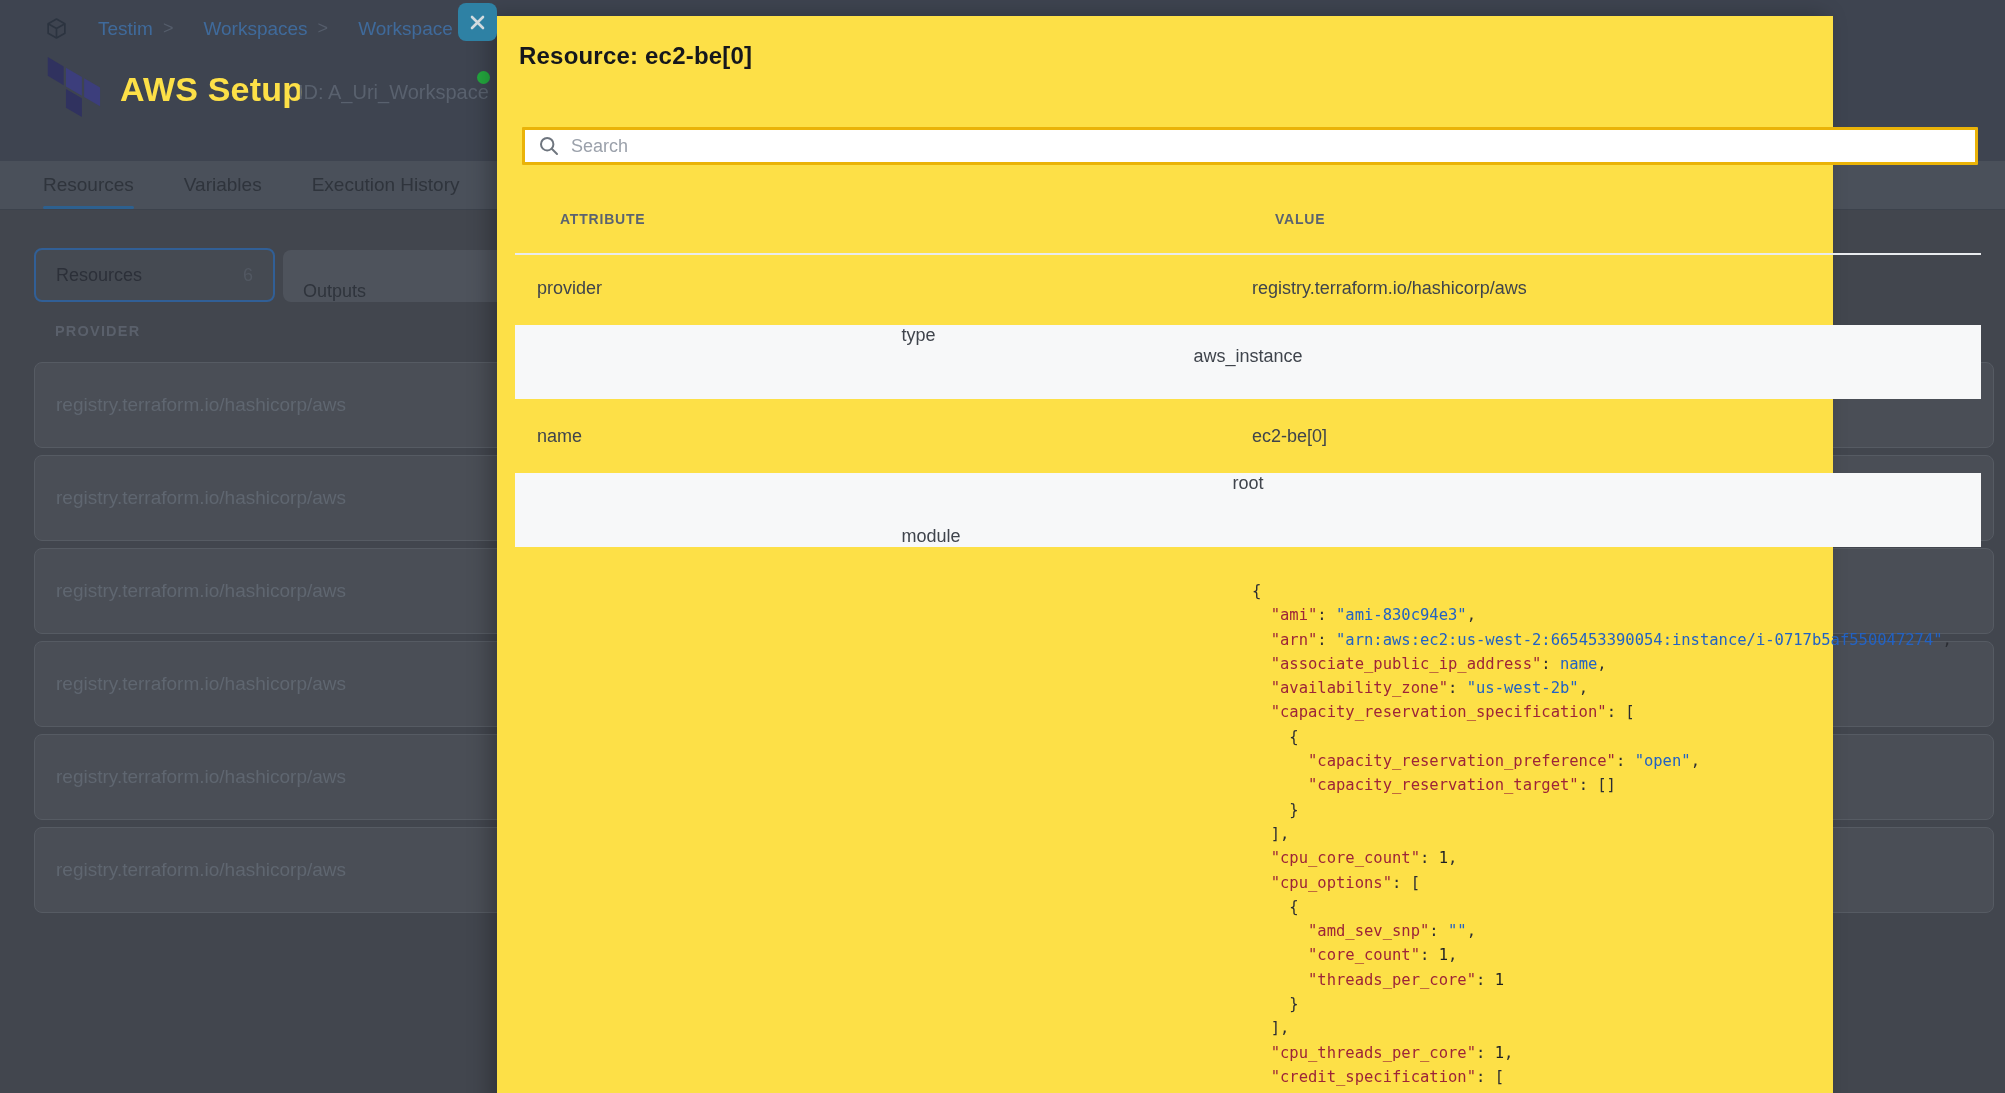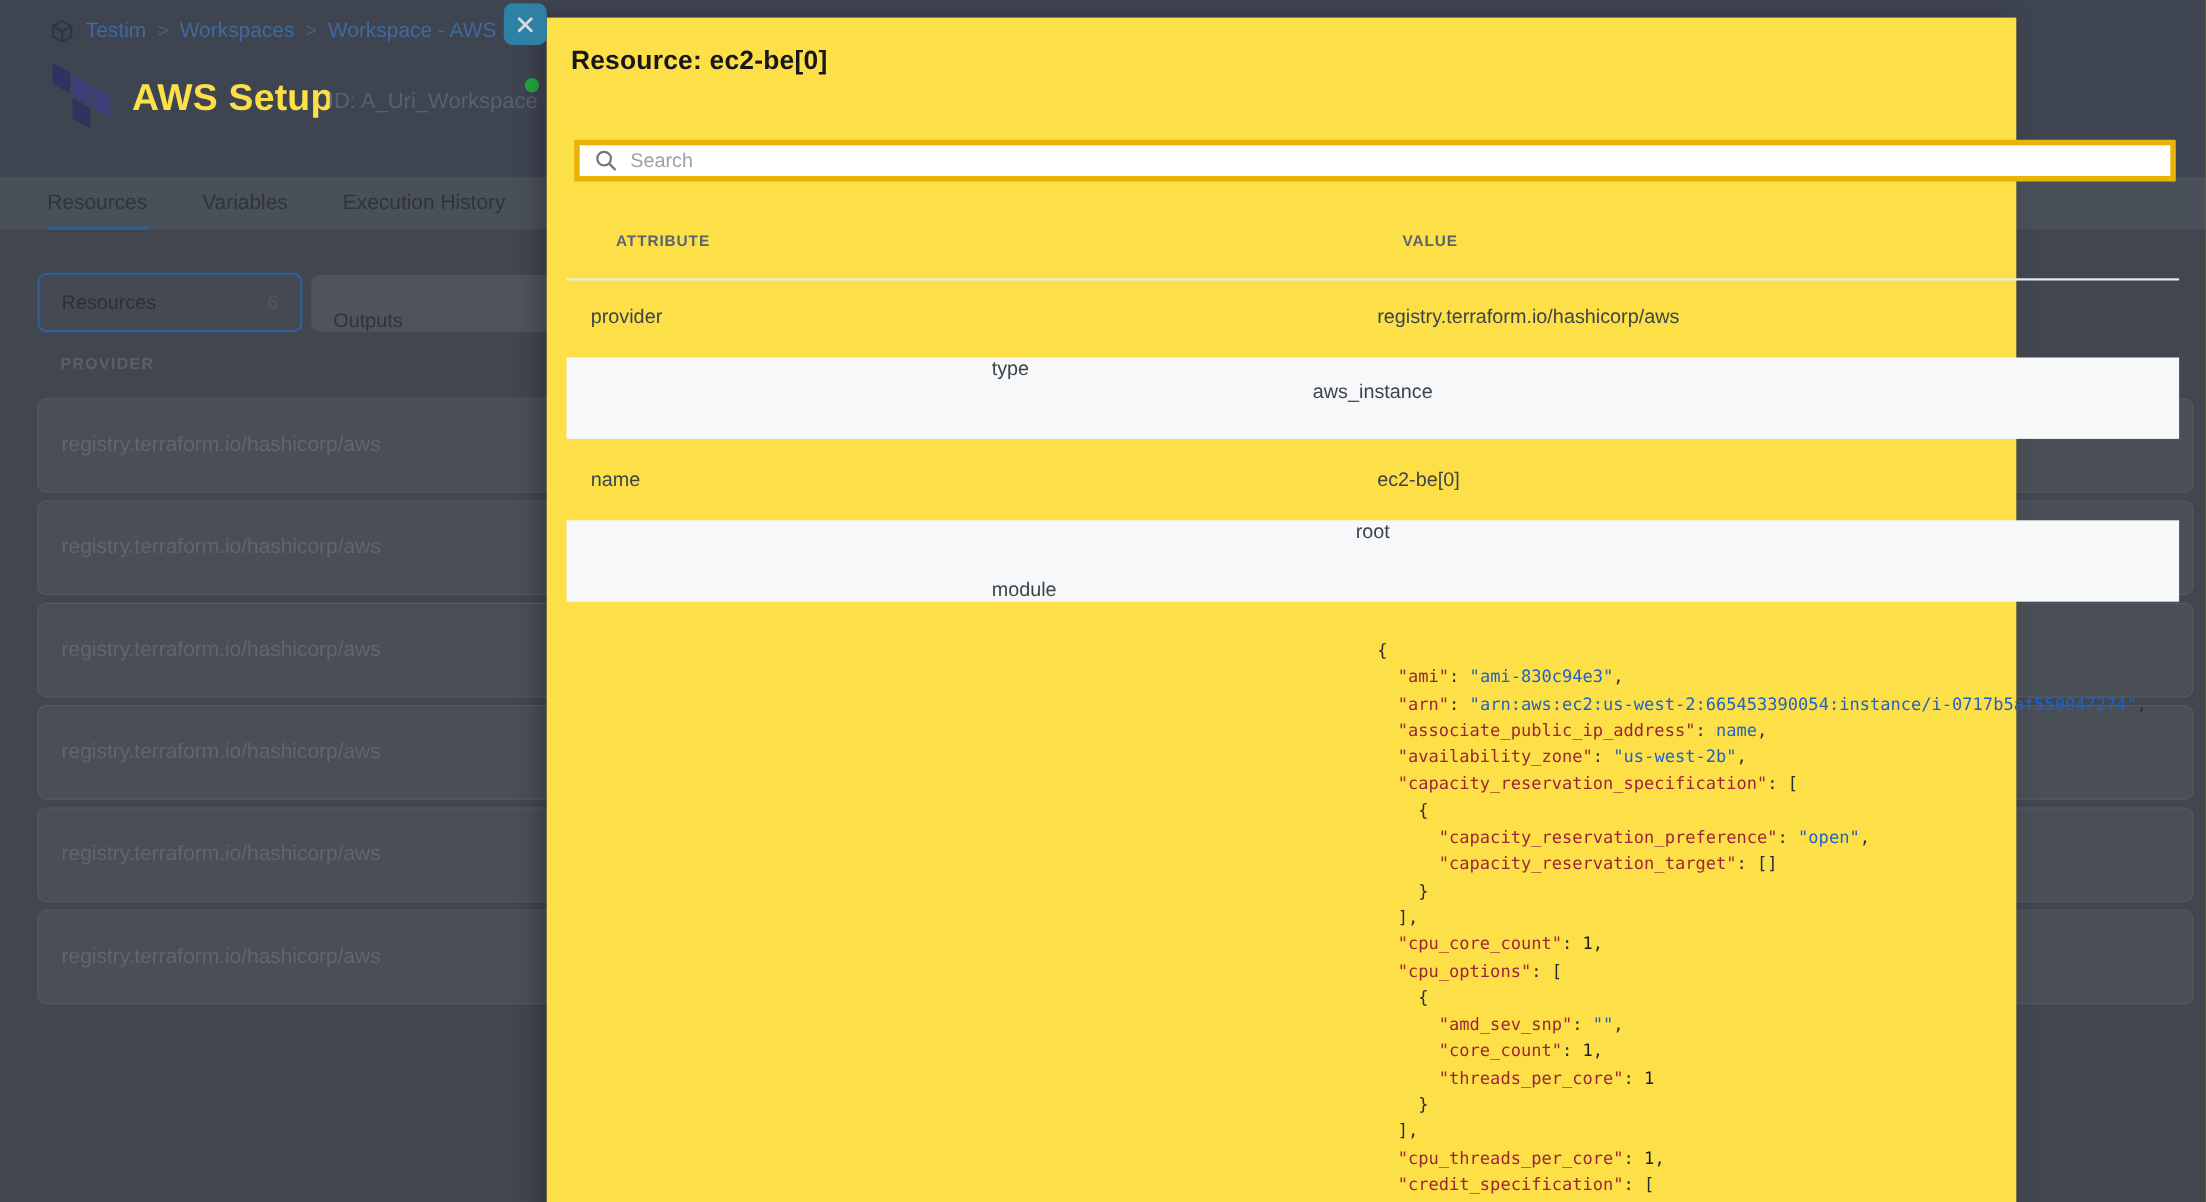--- a/index.html
+++ b/index.html
@@ -5,21 +5,21 @@
   * { margin:0; padding:0; box-sizing:border-box; }
   html,body { width:2005px; height:1093px; overflow:hidden;
               font-family:"Liberation Sans", sans-serif; background:#42464e; }
 
   
   .left-page { position:absolute; inset:0; }
   .header-band { position:absolute; left:0; top:0; width:2005px; height:161px; background:#3e4450; }
   .breadcrumb { position:absolute; left:45px; top:17px; display:flex; align-items:center; gap:10px;
                 font-size:19px; color:#3f6a9b; white-space:nowrap; }
   .crumb-sep { color:#555d6b; font-size:18px; }
-  .crumb-link { color:#3f6a9b; cursor:pointer; }
+  .crumb-link { color:#3f6a9b; cursor:pointer;margin-left:20px; }
   .pkg-icon { width:23px; height:23px; flex:0 0 auto; }
 
   .tf-logo { position:absolute; left:46px; top:57px; width:56px; height:60px; }
   .app-title { position:absolute; left:120px; top:70px; font-size:34px; font-weight:600;
                color:#fde047; letter-spacing:.2px; }
   .app-id { position:absolute; left:287px; top:81px; font-size:20px; color:#59616e;margin-left:11px; }
   .status-dot { position:absolute; left:477px; top:71px; width:13px; height:13px; border-radius:50%;
                 background:#23a73e; }
 
   .tab-bar { position:absolute; left:0; top:161px; width:2005px; height:49px; background:#4a505a;
@@ -53,21 +53,21 @@
                background:#2e81a4; z-index:20; display:flex; align-items:center; justify-content:center;
                cursor:pointer; }
 
   
   .panel { position:absolute; left:497px; top:16px; width:1336px; height:1093px; background:#fde047;
            z-index:10; box-shadow:-8px 0 20px rgba(0,0,0,.25); }
   .panel-title { position:absolute; left:22px; top:26px; font-size:24px; font-weight:700;
                  color:#15171c; letter-spacing:.2px; }
 
   .search-box { position:absolute; left:25px; top:111px; width:1456px; height:38px;
-                border:5px solid #eab308; border-radius:1px; display:flex; align-items:center;
+                border:3px solid #eab308; border-radius:1px; display:flex; align-items:center;
                 background:#fff; }
   .search-box svg { margin-left:14px; flex:0 0 auto; }
   .search-box input { border:none; outline:none; flex:1; height:100%; margin-left:12px;
                       font-size:18px; color:#3c4149; font-family:"Liberation Sans",sans-serif;
                       background:transparent; }
   .search-box input::placeholder { color:#9ba1ab; }
 
   .thead { position:absolute; left:0; top:195px; width:1508px; }
   .th { position:absolute; top:0; font-size:14px; font-weight:700; letter-spacing:.8px; color:#5b6370;margin-left:23px; }
   .th.attr { left:40px; }

